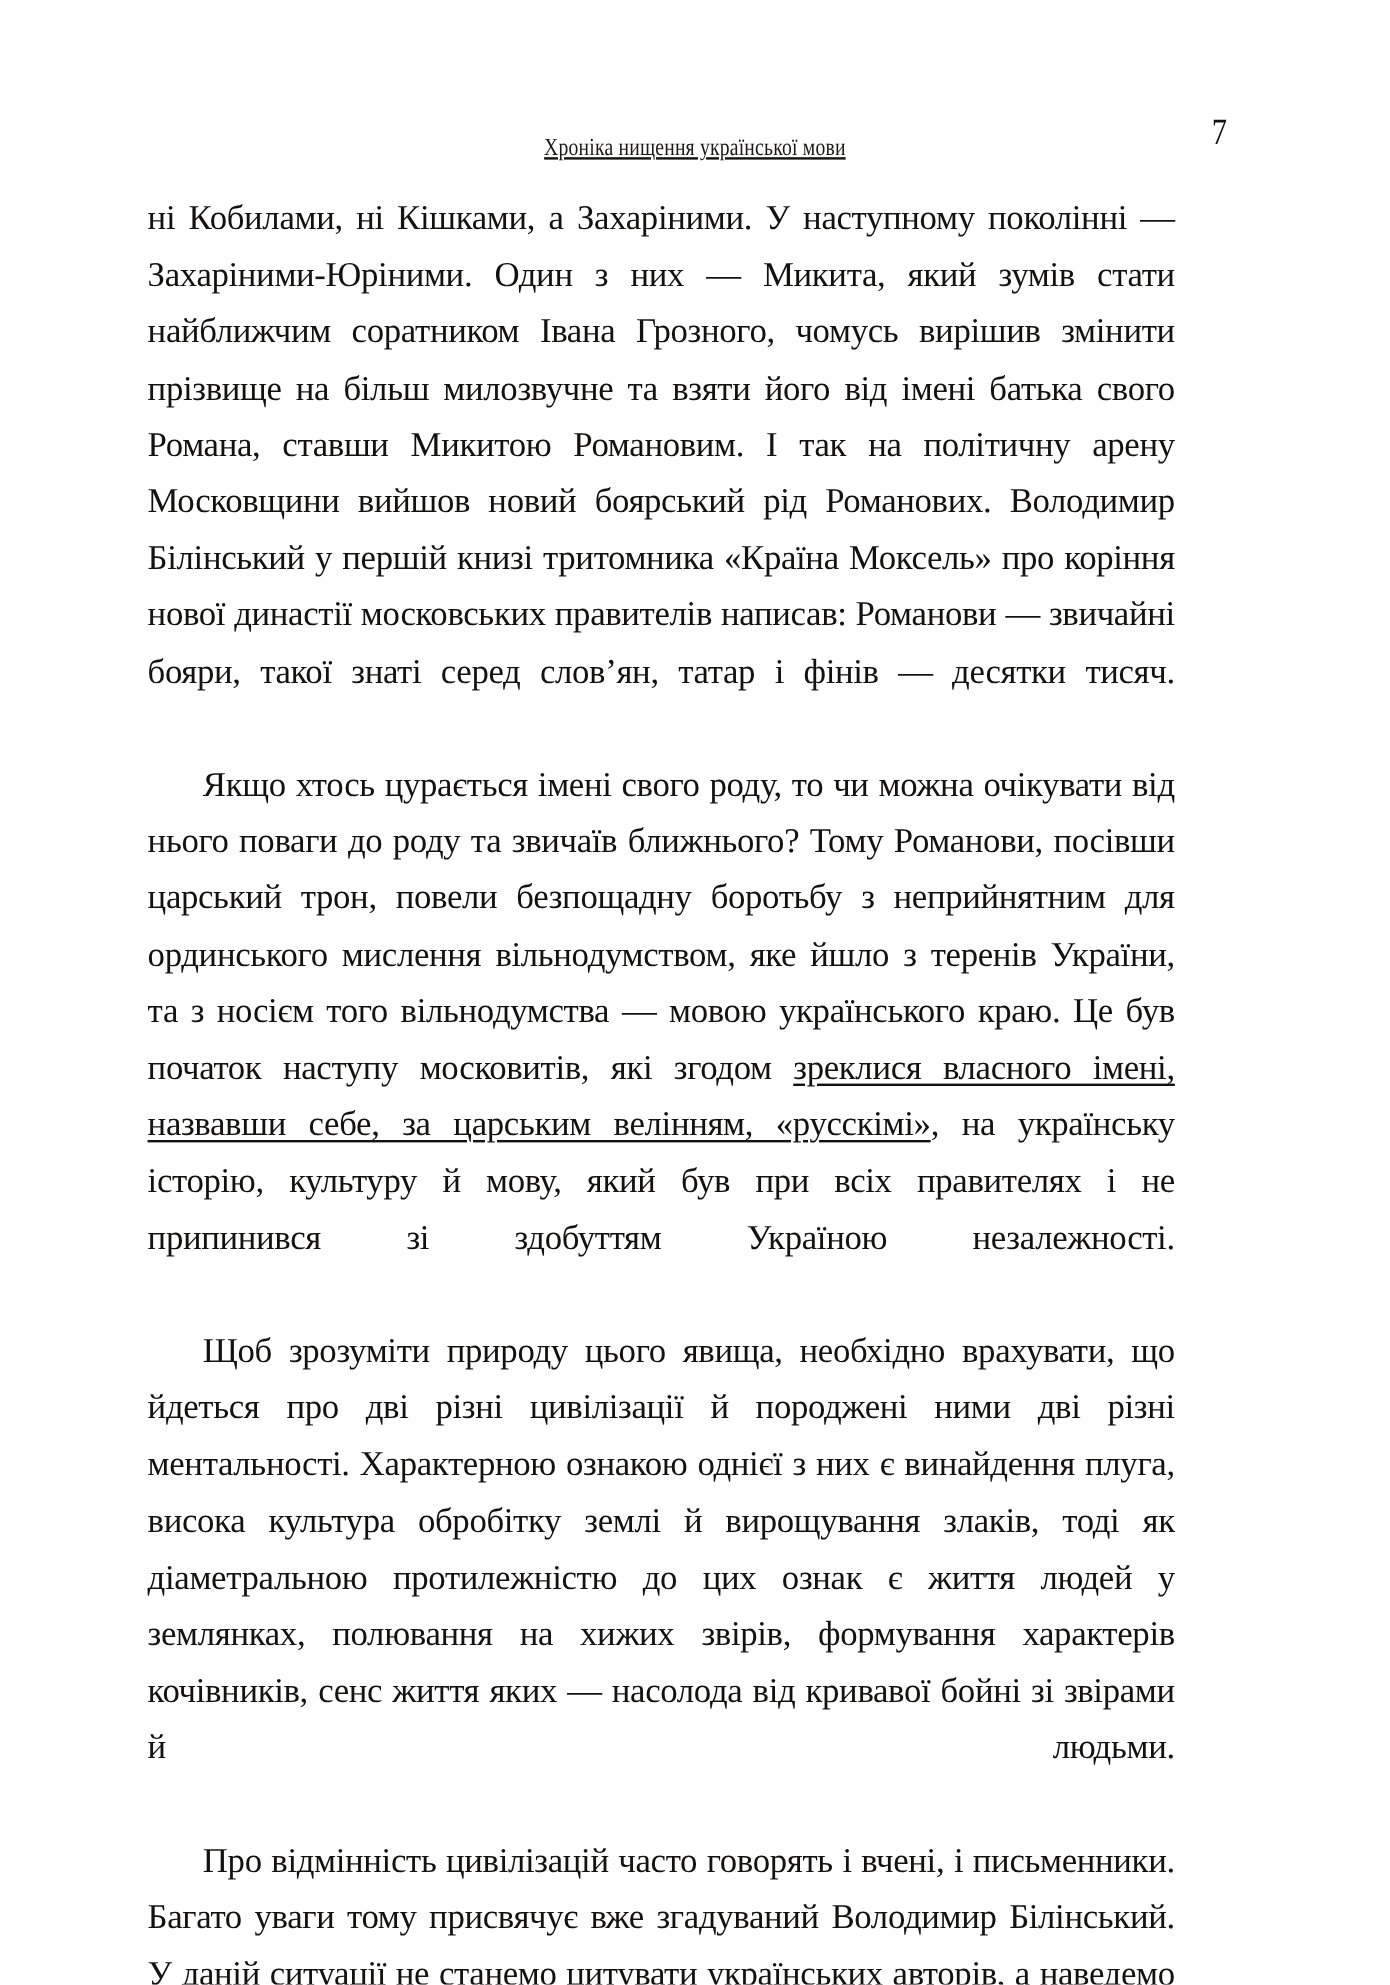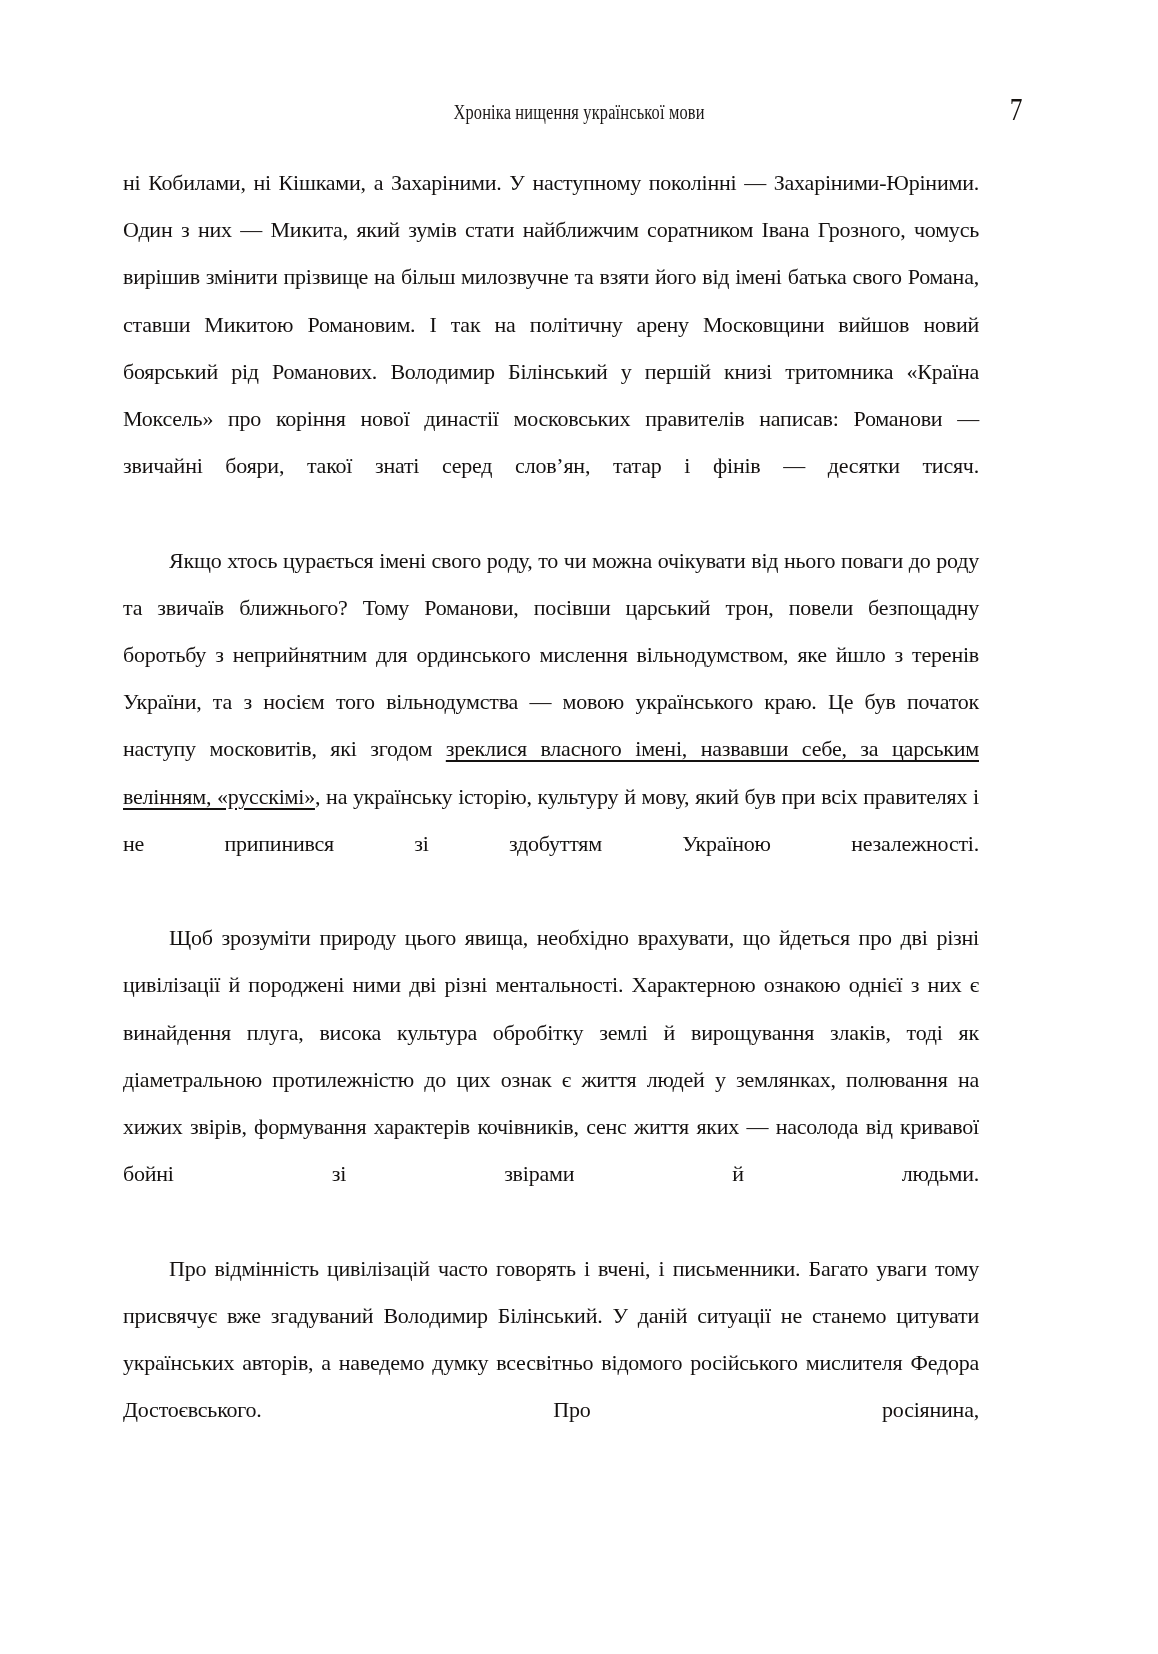--- a/index.html
+++ b/index.html
@@ -22,22 +22,23 @@
   }
 
   
   .running-head {
     position: absolute;
     top: 101px;
     left: 128px;
     right: 128px;
     height: 34px;
     display: flex;
-    align-items: flex-start;
+    align-items: flex-end;
     justify-content: center;
+    text-decoration: underline;
   }
 
   .running-head-title {
     font-family: "Liberation Serif", "DejaVu Serif", serif;
     font-size: 20.5px;
     letter-spacing: 0.2px;
     color: #1a1716;
     white-space: nowrap;
     transform: scaleX(0.80);
     transform-origin: center bottom;
@@ -57,21 +58,21 @@
   
   .textblock {
     position: absolute;
     top: 159px;
     left: 123px;
     width: 856px;
   }
 
   .para {
     margin: 0;
-    font-size: 22px;
+    font-size: 29px;
     line-height: 47.2px;
     text-align: justify;
     text-justify: inter-word;
     text-indent: 0;
     word-spacing: 0.02em;
     letter-spacing: -0.01em;
     hyphens: none;
     -webkit-hyphens: none;
     color: #141110;
   }

